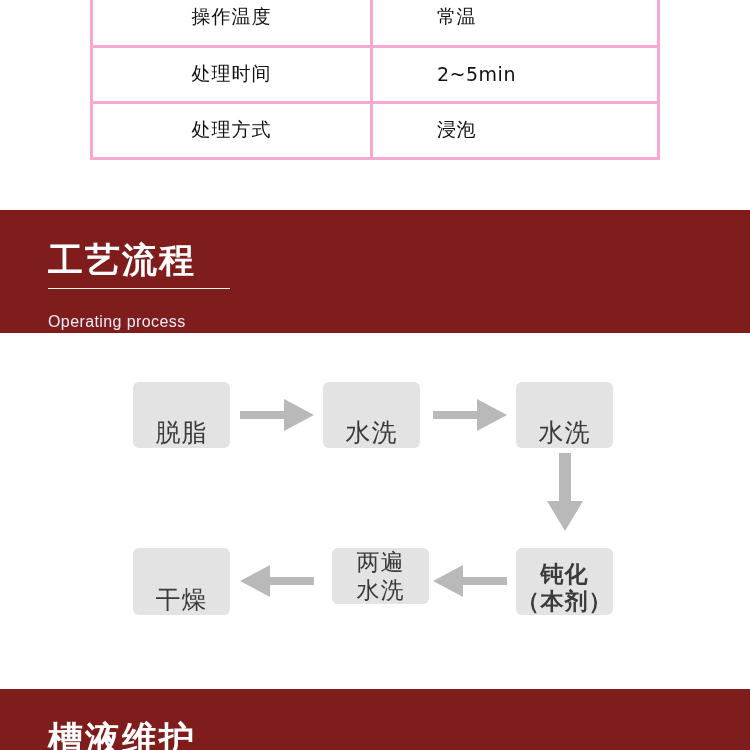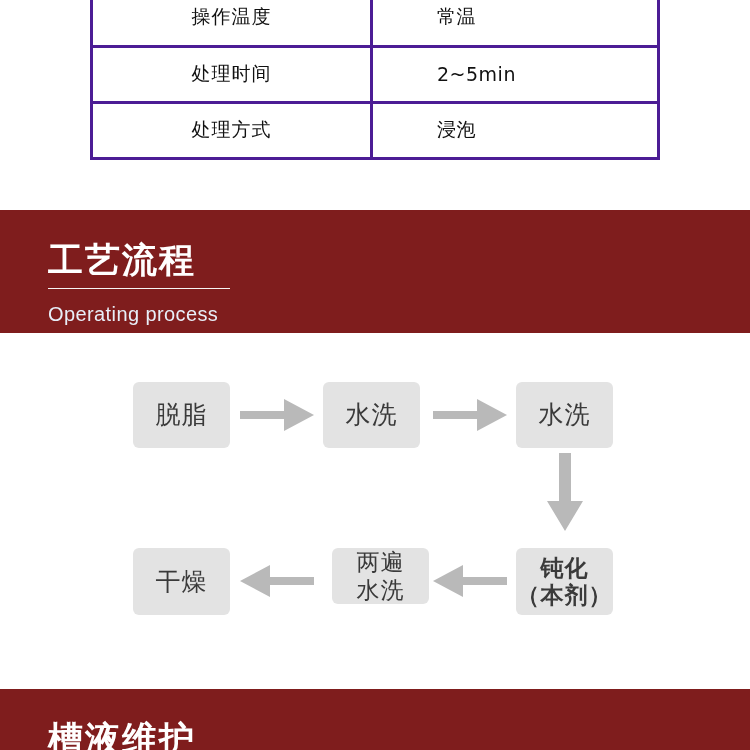--- a/index.html
+++ b/index.html
@@ -13,21 +13,21 @@
 
   
   .spec-table {
     position:absolute;
     left:90px; top:-10px;
     width:567px;
     border-collapse:collapse;
     table-layout:fixed;
   }
   .spec-table td {
-    border:3px solid #4c1d95;
+    border:3px solid #f9a8d4;
     height:56px;
     text-align:center;
     vertical-align:middle;
     font-size:19px;
     color:#111111;
     font-family:"DejaVu Sans","Liberation Sans",sans-serif;
     letter-spacing:1px;
   }
   .spec-table td.col-label { width:280px; }
   .spec-table td.col-value {
@@ -62,36 +62,36 @@
     white-space:nowrap;
   }
   .banner-rule {
     width:182px; height:1px;
     background:#ffffff;
     margin-top:7px;
     opacity:0.95;
   }
   .banner-sub {
     font-family:"Liberation Sans","DejaVu Sans",sans-serif;
-    font-size:20px;
+    font-size:16px;
     color:#e8eef8;
     letter-spacing:0.4px;
-    margin-top:14px;
+    margin-top:24px;
     white-space:nowrap;
   }
 
   
   #flow { position:absolute; left:0; top:333px; width:750px; height:332px; }
 
   .flow-box {
     position:absolute;
     background:#e3e3e3;
     border-radius:6px;
     display:flex;
-    align-items:center;
+    align-items:flex-end;
     justify-content:center;
     text-align:center;
     color:#3a3a3a;
     font-family:"DejaVu Sans","Liberation Sans",sans-serif;
     font-size:25px;
     letter-spacing:1px;
     line-height:30px;
   }
 
   

